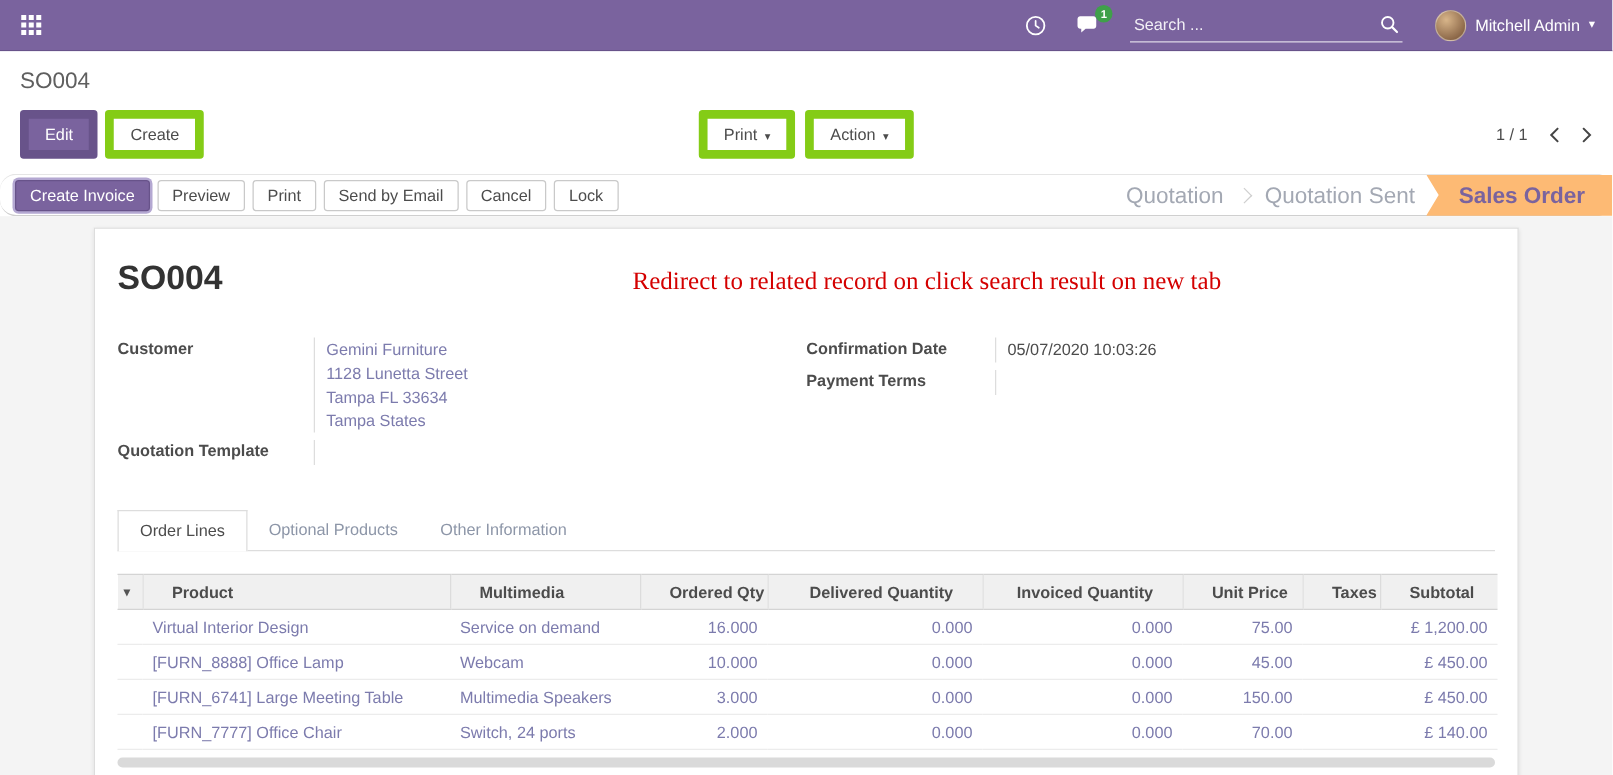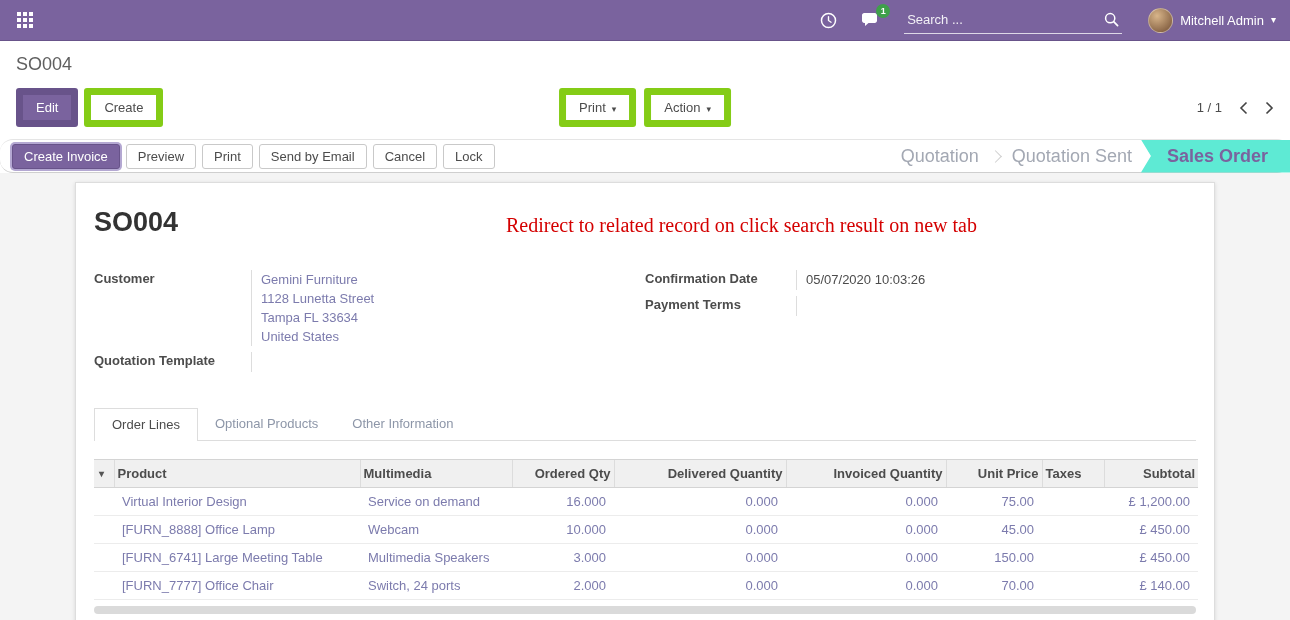--- a/index.html
+++ b/index.html
@@ -34,21 +34,21 @@
   .pager-value { font-size: 13px; color: #4c4c4c; cursor: pointer; }
   .pager-btn { cursor: pointer; display: flex; align-items: center; }
 
   
   .statusbar { height: 34px; background: #fff; border-top: 1px solid #e5e5e5; border-bottom: 1px solid #cfcfcf; display: flex; align-items: center; padding-left: 12px; border-radius: 13px; }
   .sb-btn { font-family: inherit; font-size: 13px; padding: 4px 11px; border: 1px solid #c9c9c9; border-radius: 3px; background: #fff; color: #4c4c4c; cursor: pointer; margin-right: 6px; white-space: nowrap; }
   .sb-btn.primary { background: #7a639e; color: #fff; border-color: #68538a; box-shadow: 0 0 0 2px #b4a8d2; }
   .sb-states { margin-left: auto; display: flex; align-items: center; height: 100%; font-size: 18px; }
   .sb-state { color: #a3a8b3; padding: 0 12px; line-height: 33px; cursor: pointer; white-space: nowrap; }
   .sb-sep { width: 9px; height: 9px; border-top: 1px solid #cfcfcf; border-right: 1px solid #cfcfcf; transform: rotate(45deg); flex: none; }
-  .sb-state.active { background: #5eead4; color: #7a639e; font-weight: bold; clip-path: polygon(0 0, 100% 0, 100% 100%, 0 100%, 10px 50%); padding: 0 22px 0 26px; margin-left: -12px; }
+  .sb-state.active { background: #fdba74; color: #7a639e; font-weight: bold; clip-path: polygon(0 0, 100% 0, 100% 100%, 0 100%, 10px 50%); padding: 0 22px 0 26px; margin-left: -12px; }
 
   
   .content { background: #f4f4f4; min-height: 470px; padding-top: 9px; }
   .sheet { width: 1140px; margin: 0 auto; background: #fff; border: 1px solid #ddd; box-shadow: 0 1px 4px rgba(0,0,0,.12); padding: 24px 18px 50px; position: relative; min-height: 560px; }
   .sheet-title { font-size: 27px; font-weight: bold; color: #333; }
   .annotation { position: absolute; top: 31px; left: 430px; font-family: "Liberation Serif", serif; font-size: 20px; color: #d40000; white-space: nowrap; }
 
   
   .o-group { display: flex; margin-top: 32px; }
   .g-col { width: 50%; }
@@ -59,21 +59,21 @@
   .f-value.link { color: #7c7bad; cursor: pointer; }
   .f-value div { line-height: 19px; }
 
   
   .tabs { display: flex; margin-top: 30px; border-bottom: 1px solid #ddd; }
   .tab { padding: 8px 17px; cursor: pointer; color: #8d96a8; }
   .tab.active { color: #4c4c4c; background: #fff; border: 1px solid #ddd; border-bottom: 0; margin-bottom: -1px; padding-bottom: 9px; }
 
   
   .ol-table { width: 100%; border-collapse: collapse; margin-top: 18px; font-size: 13px; table-layout: fixed; }
-  .ol-table th { background: #f0f0f0; font-weight: bold; color: #4c4c4c; text-align: left; padding: 6px 3px; border-top: 1px solid #d4d4d4; border-bottom: 1px solid #d4d4d4; overflow: hidden; white-space: nowrap; cursor: pointer; }
+  .ol-table th { background: #f0f0f0; font-weight: bold; color: #4c4c4c; text-align: left; padding: 6px 23px; border-top: 1px solid #d4d4d4; border-bottom: 1px solid #d4d4d4; overflow: hidden; white-space: nowrap; cursor: pointer; }
   .ol-table th + th { border-left: 1px solid #dcdcdc; }
   .ol-table th.num, .ol-table td.num { text-align: right; }
   .ol-table td { padding: 6px 8px; color: #7c7bad; border-bottom: 1px solid #ececec; cursor: pointer; white-space: nowrap; overflow: hidden; }
   .ol-table .caret-cell { width: 20px; padding: 6px 2px 6px 5px; color: #555; font-size: 10px; cursor: pointer; }
   .table-scrollbar { height: 8px; background: #dadada; border-radius: 4px; margin-top: 6px; }
 </style>
 </head>
 <body>
 
 <header class="navbar">
@@ -165,21 +165,21 @@
     <div class="annotation">Redirect to related record on click search result on new tab</div>
 
     <div class="o-group">
       <div class="g-col left">
         <div class="f-row">
           <div class="f-label">Customer</div>
           <div class="f-value link">
             <div>Gemini Furniture</div>
             <div>1128 Lunetta Street</div>
             <div>Tampa FL 33634</div>
-            <div>United States</div>
+            <div>Tampa States</div>
           </div>
         </div>
         <div class="f-row">
           <div class="f-label">Quotation Template</div>
           <div class="f-value"></div>
         </div>
       </div>
       <div class="g-col right">
         <div class="f-row">
           <div class="f-label">Confirmation Date</div>

